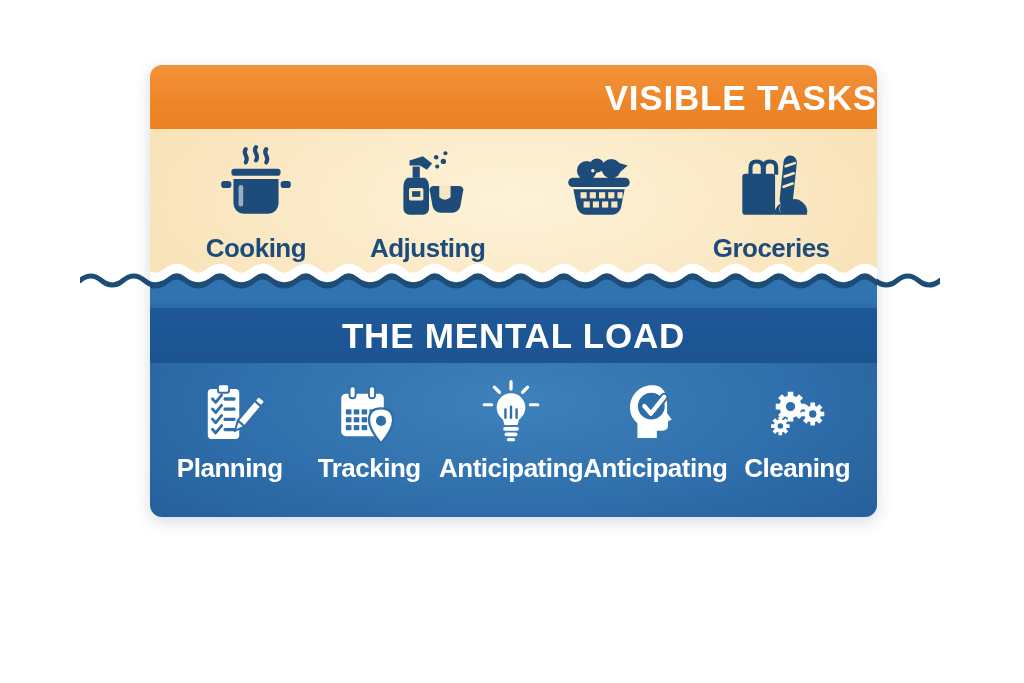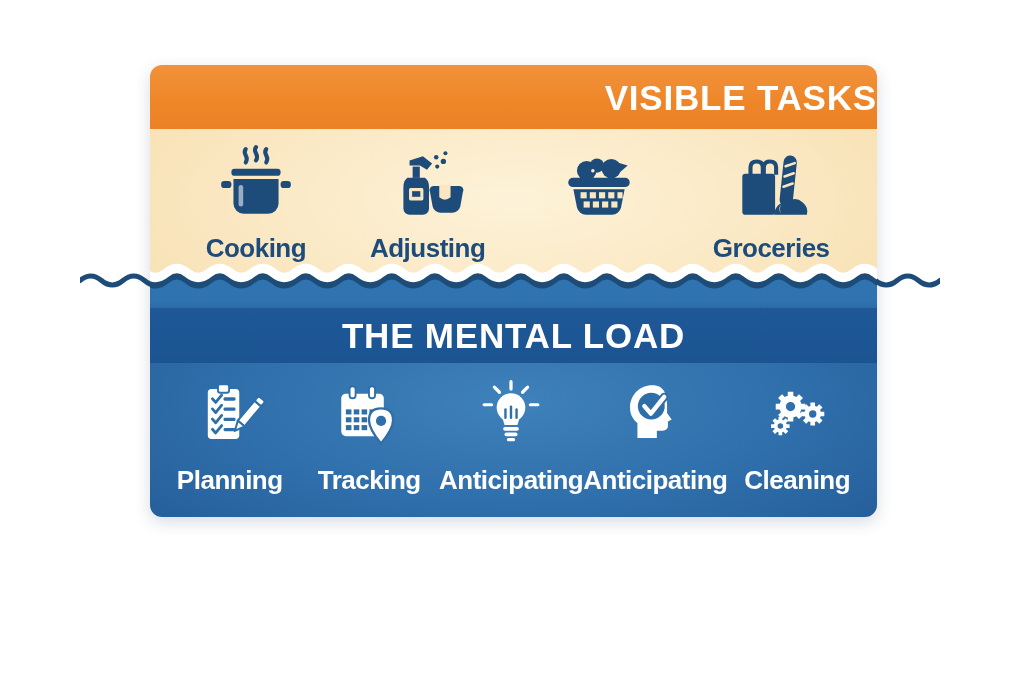--- a/index.html
+++ b/index.html
@@ -52,21 +52,21 @@
   .ml-body{
     position:absolute;left:0;top:63px;width:100%;height:154px;
     background:radial-gradient(ellipse 70% 120% at 50% 25%, #3f81bb 0%, #2f6fab 55%, #245d99 100%);
   }
   .ml-row{
     position:absolute;left:10px;top:14px;width:707px;display:flex;
   }
   .ml-item{flex:1;display:flex;flex-direction:column;align-items:center;}
   .ml-item svg{width:74px;height:74px;display:block;}
   .ml-label{
-    margin-top:14px;color:#ffffff;font-size:26px;font-weight:700;letter-spacing:-.5px;
+    margin-top:2px;color:#ffffff;font-size:26px;font-weight:700;letter-spacing:-.5px;
   }
   
   .wave-inside{position:absolute;left:-70px;top:189px;width:860px;height:46px;}
 </style>
 </head>
 <body>
 
 <div class="stage">
 
   <svg class="wave-outside" viewBox="0 0 860 46">

